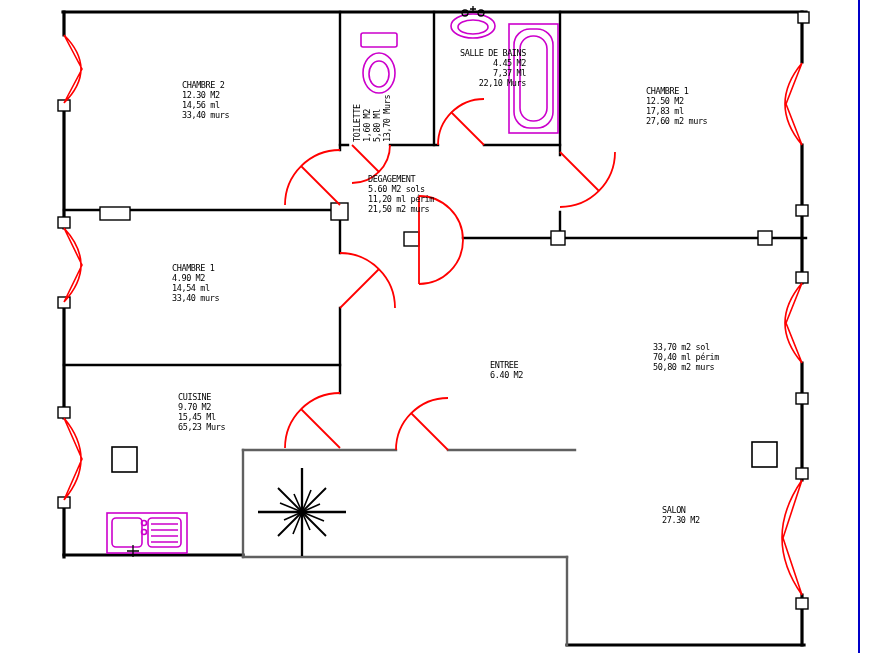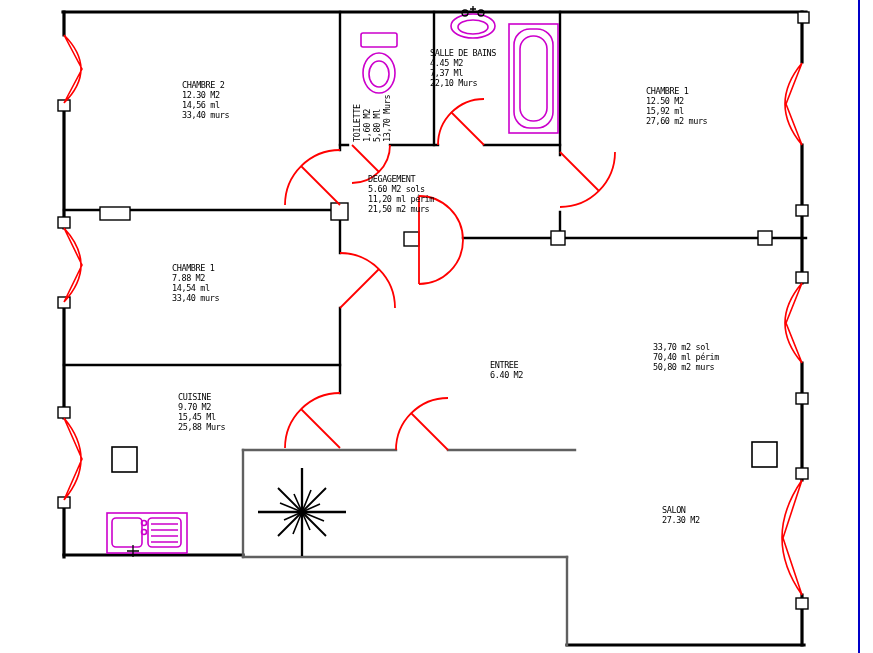--- a/index.html
+++ b/index.html
@@ -2,21 +2,21 @@
 <html><head>
 <meta charset="utf-8">
 <style>
   html,body{margin:0;padding:0;background:#fff;}
   .plan{position:relative;width:873px;height:653px;background:#ffffff;overflow:hidden;
         font-family:"DejaVu Sans Mono",monospace;}
   .plan svg{position:absolute;left:0;top:0;}
   .lbl{position:absolute;font-size:8.5px;line-height:10px;color:#000;
        letter-spacing:-0.4px;white-space:nowrap;}
   .lbl .l{display:block;}
-  .lbl.center{text-align:left;}
+  .lbl.center{text-align:right;}
   .lbl.rot{transform:rotate(-90deg);transform-origin:0 0;}
 </style>
 </head>
 <body>
 
 <div class="plan">
 
   <svg width="873" height="653" viewBox="0 0 873 653">
 
     <g stroke="#000" stroke-width="3.2" fill="none" stroke-linecap="square">
@@ -168,54 +168,54 @@
   <div class="lbl center" style="left:430px;top:48px;width:96px">
     <span class="l">SALLE DE BAINS</span>
     <span class="l">4.45 M2</span>
     <span class="l">7,37 Ml</span>
     <span class="l">22,10 Murs</span>
   </div>
 
   <div class="lbl" style="left:646px;top:86px">
     <span class="l">CHAMBRE 1</span>
     <span class="l">12.50 M2</span>
-    <span class="l">15,92 ml</span>
+    <span class="l">17,83 ml</span>
     <span class="l">27,60 m2 murs</span>
   </div>
 
   <div class="lbl" style="left:368px;top:174px">
     <span class="l">DEGAGEMENT</span>
     <span class="l">5.60 M2 sols</span>
     <span class="l">11,20 ml périm</span>
     <span class="l">21,50 m2 murs</span>
   </div>
 
   <div class="lbl" style="left:172px;top:263px">
     <span class="l">CHAMBRE 1</span>
-    <span class="l">7.88 M2</span>
+    <span class="l">4.90 M2</span>
     <span class="l">14,54 ml</span>
     <span class="l">33,40 murs</span>
   </div>
 
   <div class="lbl" style="left:490px;top:360px">
     <span class="l">ENTREE</span>
     <span class="l">6.40 M2</span>
   </div>
 
   <div class="lbl" style="left:653px;top:342px">
     <span class="l">33,70 m2 sol</span>
     <span class="l">70,40 ml périm</span>
     <span class="l">50,80 m2 murs</span>
   </div>
 
   <div class="lbl" style="left:178px;top:392px">
     <span class="l">CUISINE</span>
     <span class="l">9.70 M2</span>
     <span class="l">15,45 Ml</span>
-    <span class="l">25,88 Murs</span>
+    <span class="l">65,23 Murs</span>
   </div>
 
   <div class="lbl" style="left:662px;top:505px">
     <span class="l">SALON</span>
     <span class="l">27.30 M2</span>
   </div>
 
 </div>
 
 </body></html>

